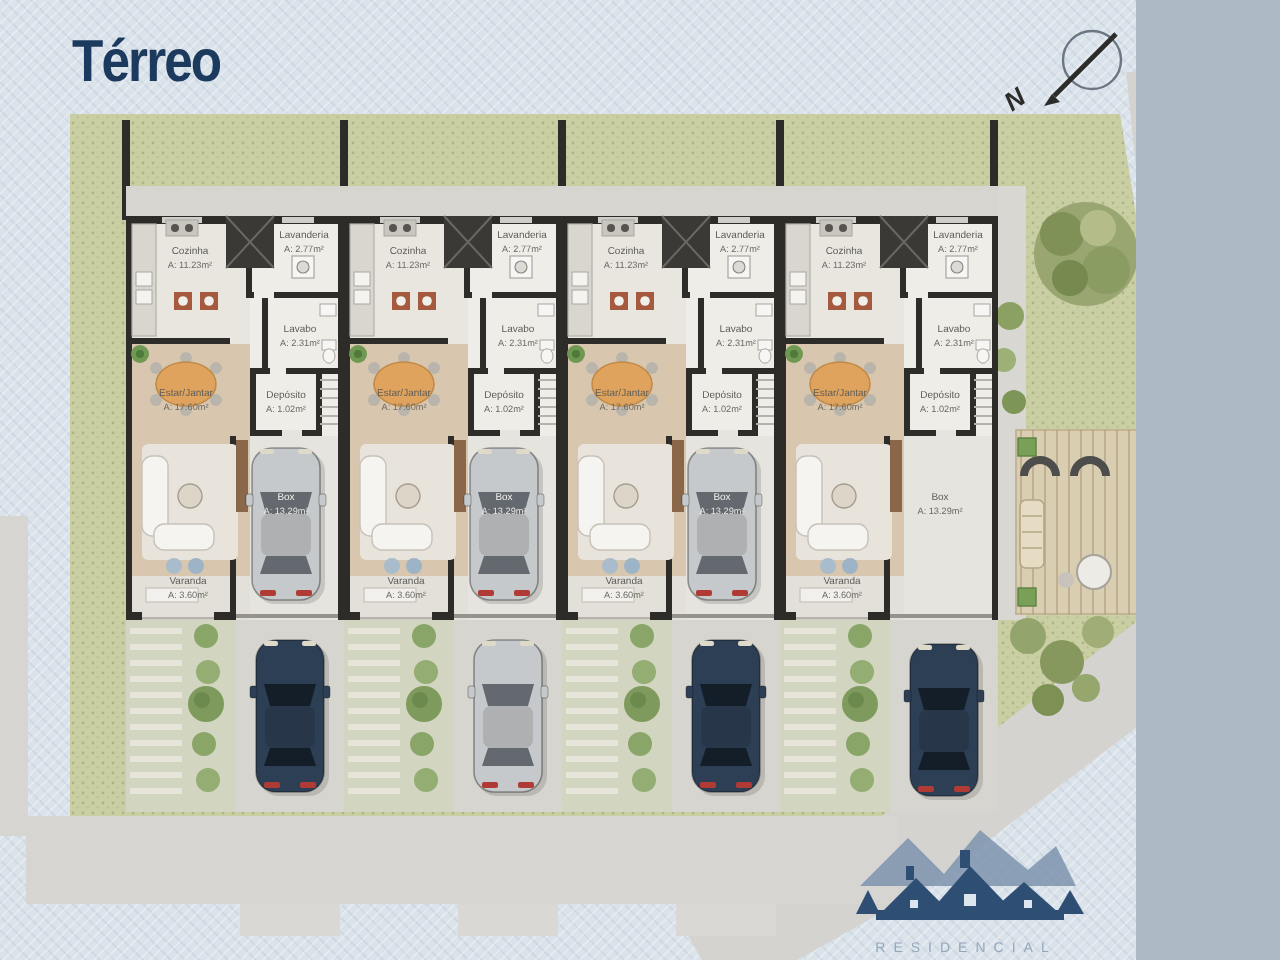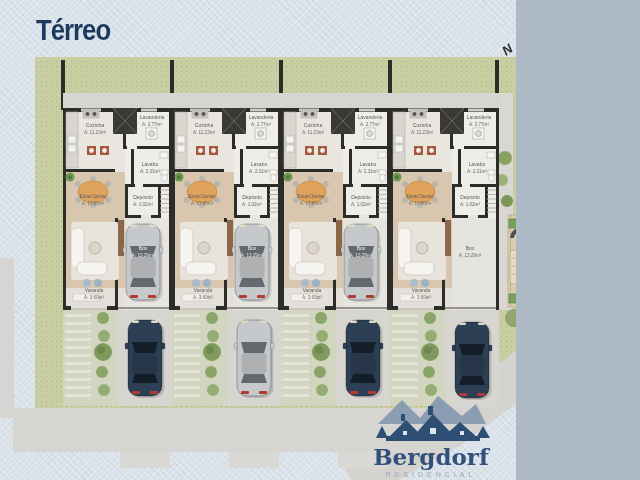--- a/index.html
+++ b/index.html
@@ -1,17 +1,17 @@
 <!DOCTYPE html>
 <html><head>
 <meta charset="utf-8">
 <style>
   html,body{margin:0;padding:0;background:#aeb9c6;}
   .stage{
-    position:relative;width:516px;height:480px;overflow:hidden;
+    position:relative;width:568px;height:480px;overflow:hidden;
     font-family:"Liberation Sans",sans-serif;
     background:
       repeating-linear-gradient(135deg, rgba(255,255,255,.28) 0 1px, rgba(255,255,255,0) 1px 4px),
       repeating-linear-gradient(45deg, rgba(168,183,199,.22) 0 1px, rgba(168,183,199,0) 1px 5px),
       #dae2ea;
     text-decoration: underline;
   }
   .title{
     position:absolute;left:36px;top:14px;z-index:5;
     font-size:27px;font-weight:bold;color:#1c3a5e;letter-spacing:-1px;
@@ -983,16 +983,15 @@
         <rect x="62" y="16" width="5" height="9"></rect>
         <rect x="35" y="24" width="4" height="7"></rect>
         <rect x="20" y="46" width="94" height="5"></rect>
         <polygon points="10,48 16,36 22,48"></polygon>
         <polygon points="110,48 117,36 124,48"></polygon>
       </g>
       <rect x="64" y="38" width="6" height="6" fill="#dde6ef"></rect>
       <rect x="37" y="41" width="4" height="4" fill="#dde6ef"></rect>
       <rect x="94" y="41" width="4" height="4" fill="#dde6ef"></rect>
     </svg>
-    <div class="name">Bergdorf</div>
     <div class="sub">RESIDENCIAL</div>
   </div>
 </div>
 
 </body></html>

